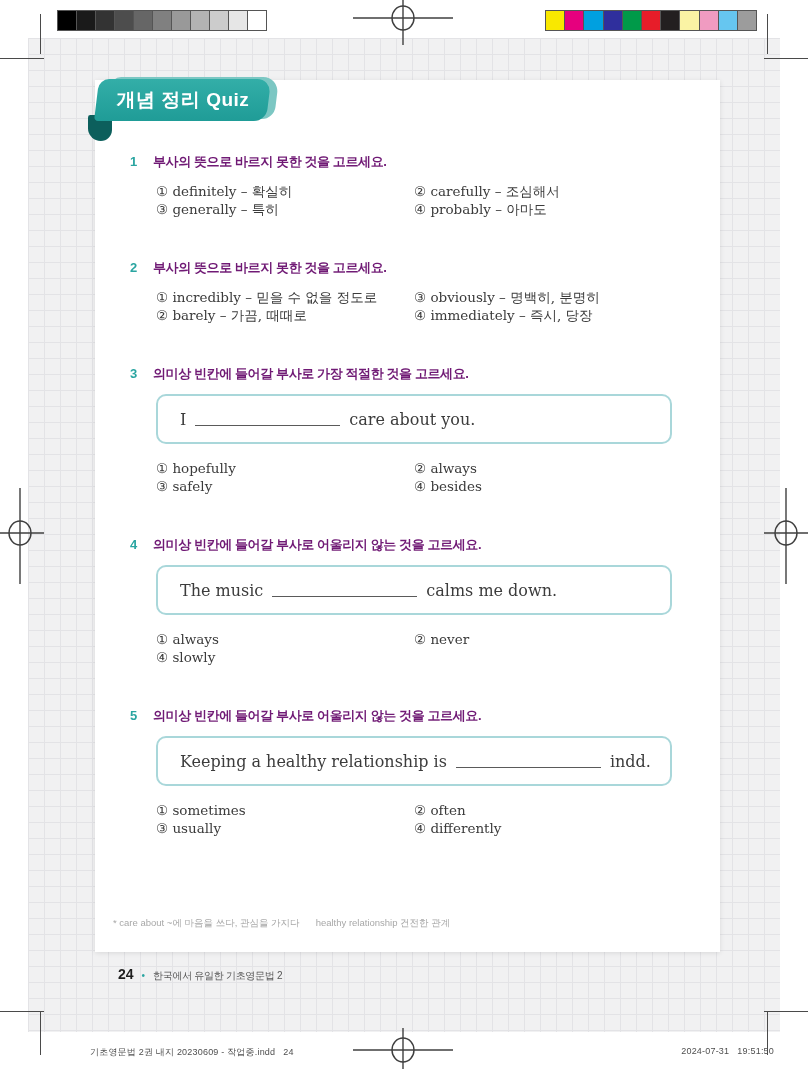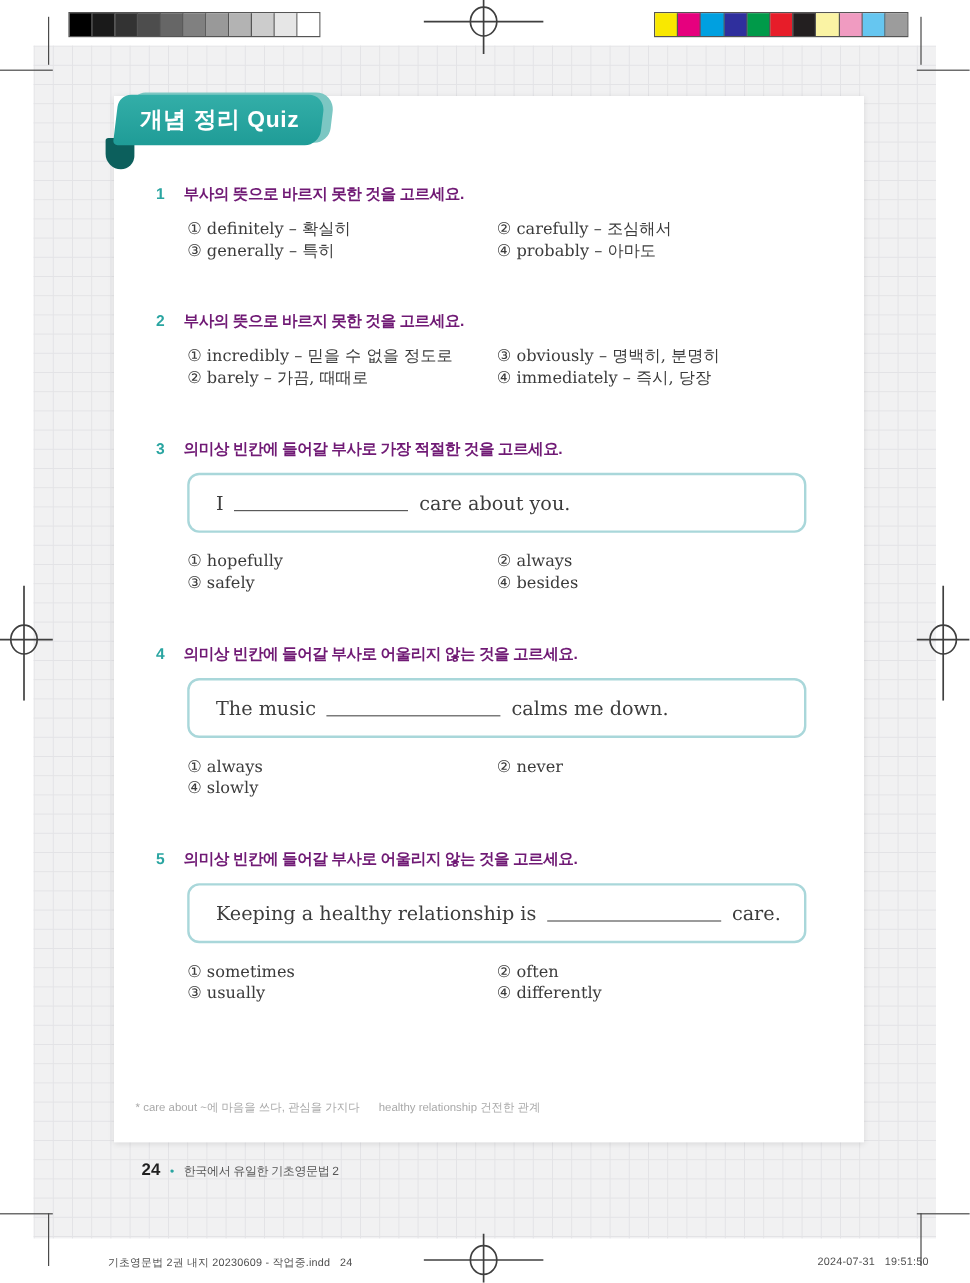--- a/index.html
+++ b/index.html
@@ -202,21 +202,21 @@
       </div>
       <div class="q">
         <div class="q-header">
           <span class="q-number">5</span>
           <span class="q-prompt">의미상 빈칸에 들어갈 부사로 어울리지 않는 것을 고르세요.</span>
         </div>
         <div class="q-body">
           <div class="sentence-box">
             <span>Keeping a healthy relationship is</span>
             <span class="blank"></span>
-            <span class="sb-after">care.</span>
+            <span class="sb-after">indd.</span>
           </div>
           <div class="q-options">
             <span class="option">① sometimes</span>
             <span class="option">② often</span>
             <span class="option">③ usually</span>
             <span class="option">④ differently</span>
           </div>
         </div>
       </div>
     </div>

